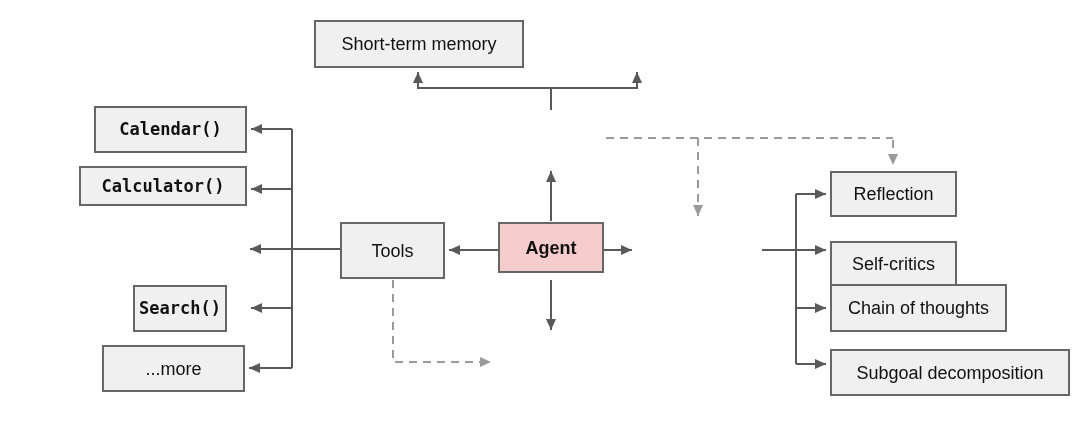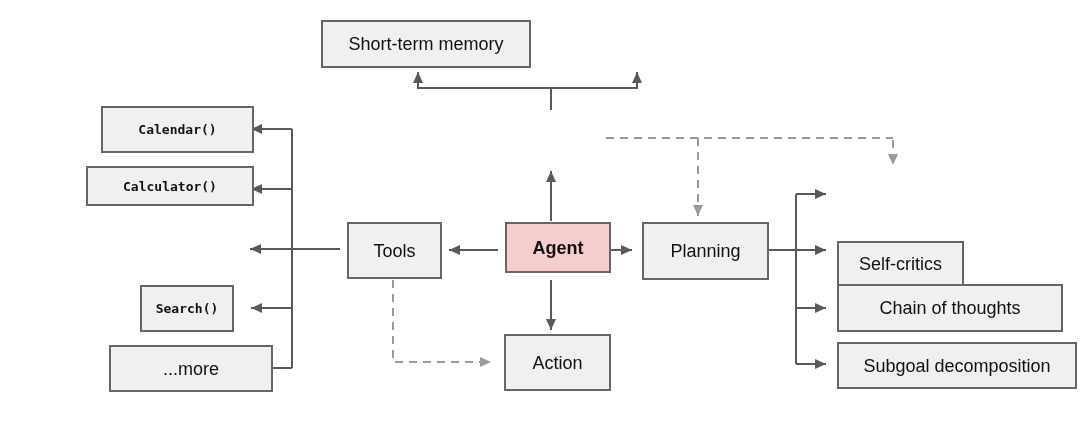--- a/index.html
+++ b/index.html
@@ -23,26 +23,25 @@
   .node{
     position:absolute;
     box-sizing:border-box;
     background:var(--box-fill);
     border:2px solid var(--box-border);
     color:var(--text);
     display:flex;align-items:center;justify-content:center;
     font-size:18px;
     white-space:nowrap;
     line-height:1;
-    margin-left:7px;
   }
   .node.mono{
     font-family:"DejaVu Sans Mono", monospace;
     font-weight:bold;
-    font-size:13px;
+    font-size:17px;
   }
   .node.agent{
     background:var(--agent-fill);
     font-weight:bold;
   }
 </style>
 </head>
 <body>
 
 <div id="canvas">
@@ -89,35 +88,34 @@
       <path d="M393,280 V362 H491" marker-end="url(#mLight)"></path>
     </g>
   </svg>
 
   <div class="node" style="left:314px;top:20px;width:210px;height:48px">Short-term memory</div>
 
 
 
   <div class="node agent" style="left:498px;top:222px;width:106px;height:51px">Agent</div>
 
-  <div class="node" style="left:340px;top:222px;width:95px;height:57px">Tools</div>
+  <div class="node" style="left:340px;top:222px;width:105px;height:57px">Tools</div>
 
-  <div class="node" style="left:635px;top:222px;width:127px;height:58px">Planning</div>
 
-  <div class="node" style="left:497px;top:334px;width:107px;height:57px">Action</div>
 
   <div class="node mono" style="left:94px;top:106px;width:153px;height:47px">Calendar()</div>
 
   <div class="node mono" style="left:79px;top:166px;width:168px;height:40px">Calculator()</div>
 
 
   <div class="node mono" style="left:133px;top:285px;width:94px;height:47px">Search()</div>
 
-  <div class="node" style="left:102px;top:345px;width:164px;height:47px">...more</div>
+  <div class="node" style="left:102px;top:345px;width:143px;height:47px">...more</div>
 
+  <div class="node" style="left:830px;top:171px;width:127px;height:46px">Reflection</div>
 
   <div class="node" style="left:830px;top:241px;width:127px;height:45px">Self-critics</div>
 
-  <div class="node" style="left:830px;top:284px;width:226px;height:48px">Chain of thoughts</div>
+  <div class="node" style="left:830px;top:284px;width:177px;height:48px">Chain of thoughts</div>
 
-  <div class="node" style="left:830px;top:342px;width:240px;height:47px">Subgoal decomposition</div>
+  <div class="node" style="left:830px;top:349px;width:240px;height:47px">Subgoal decomposition</div>
 
 </div>
 
 </body></html>

